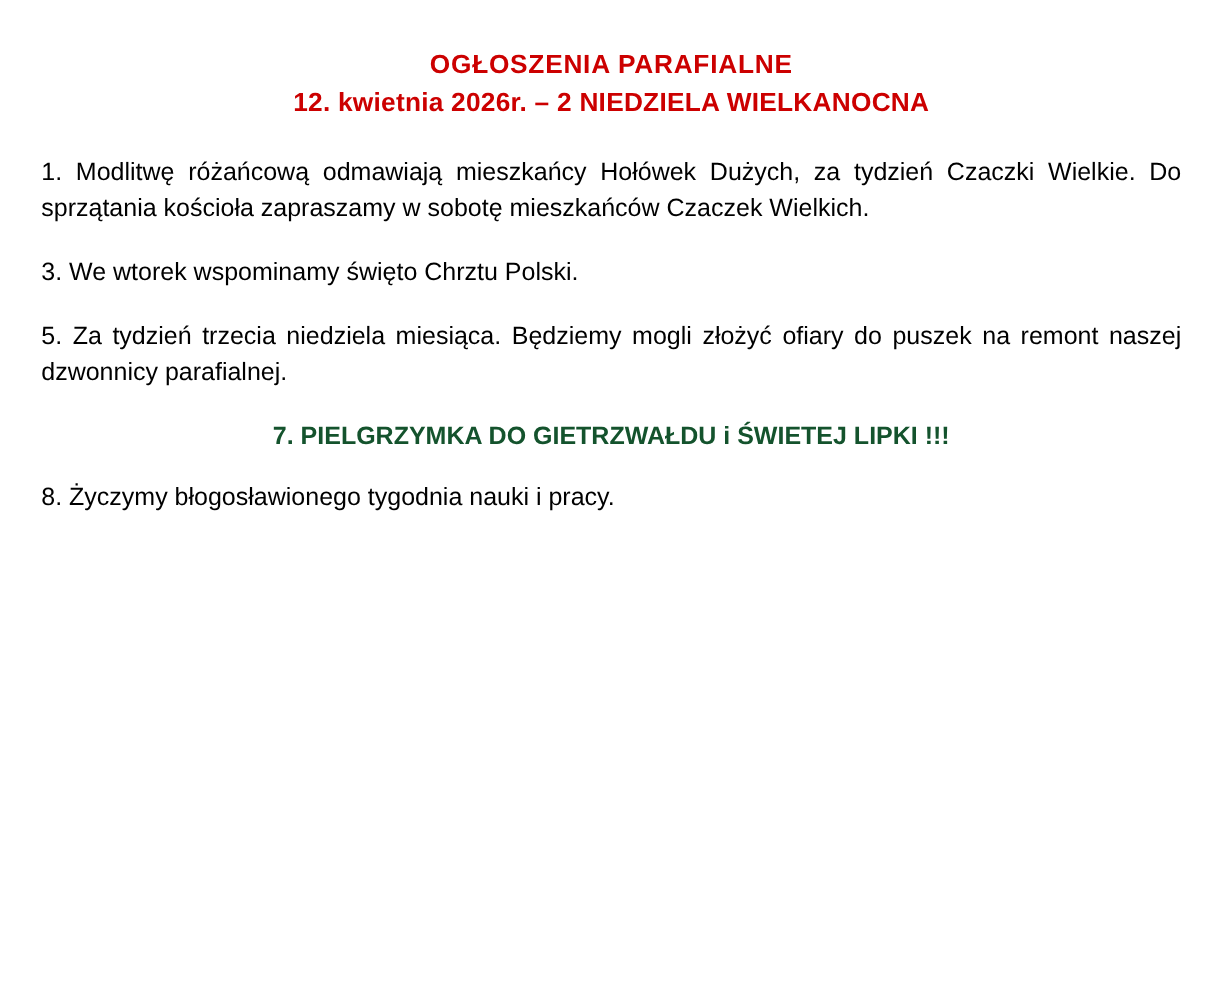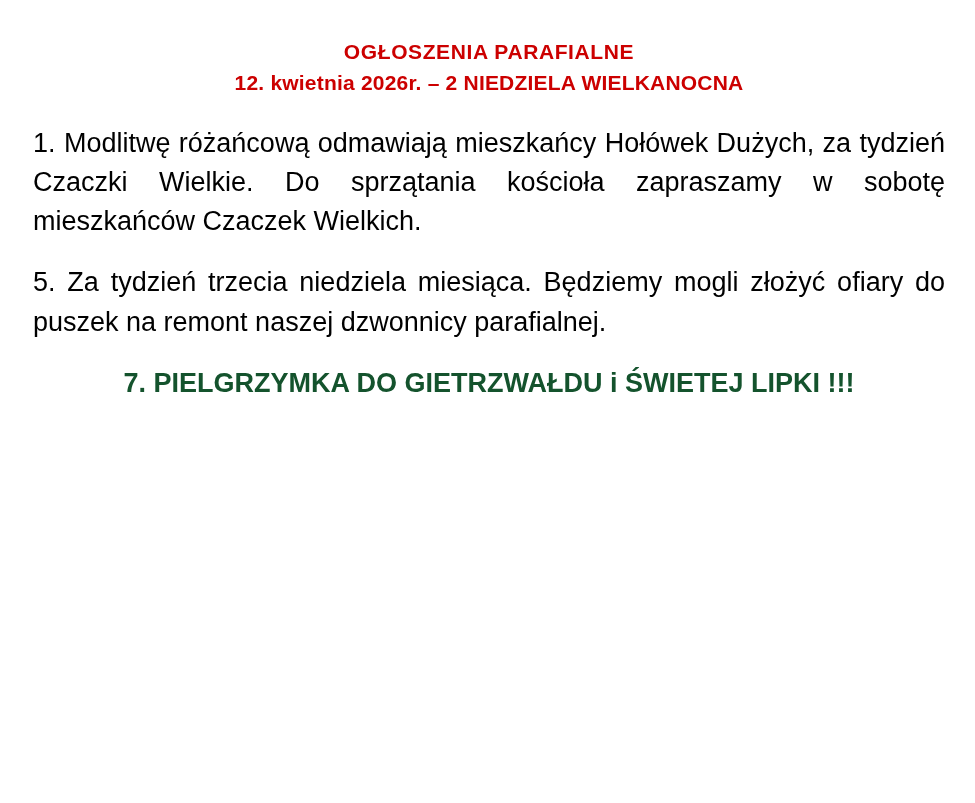--- a/index.html
+++ b/index.html
@@ -34,21 +34,21 @@
     letter-spacing: 0.6px;
   }
   .title-line2 {
     display: block;
     margin-top: 2px;
   }
   .body-block {
     margin-top: 26px;
   }
   .para {
-    font-size: 27px;
+    font-size: 20px;
     line-height: 1.45;
     text-align: justify;
     margin: 0 0 22px 0;
     color: #000000;
   }
   .para.no-justify {
     text-align: left;
   }
   .para b {
     font-weight: bold;
@@ -68,18 +68,20 @@
 
 <div class="page">
 
   <div class="title-block">
     <span class="title-line1">OGŁOSZENIA   PARAFIALNE</span>
     <span class="title-line2">12. kwietnia 2026r. – 2  NIEDZIELA WIELKANOCNA</span>
   </div>
 
   <div class="body-block">
       <p class="para"><span>1. Modlitwę różańcową odmawiają mieszkańcy Hołówek Dużych, za tydzień Czaczki Wielkie. Do sprzątania kościoła zapraszamy w sobotę mieszkańców Czaczek Wielkich.</span></p>
+      <p class="para"><span>3. We wtorek wspominamy święto Chrztu Polski.</span></p>
       <p class="para"><span>5. Za tydzień trzecia niedziela miesiąca. Będziemy mogli złożyć ofiary do puszek na remont naszej dzwonnicy parafialnej.</span></p>
       <p class="para red"><b>7. PIELGRZYMKA DO GIETRZWAŁDU i ŚWIETEJ LIPKI !!!</b></p>
+      <p class="para no-justify"><span>8. Życzymy błogosławionego tygodnia nauki i pracy.</span></p>
     </div>
 
   <div class="spacer-bottom"></div>
 </div>
 
 </body></html>

